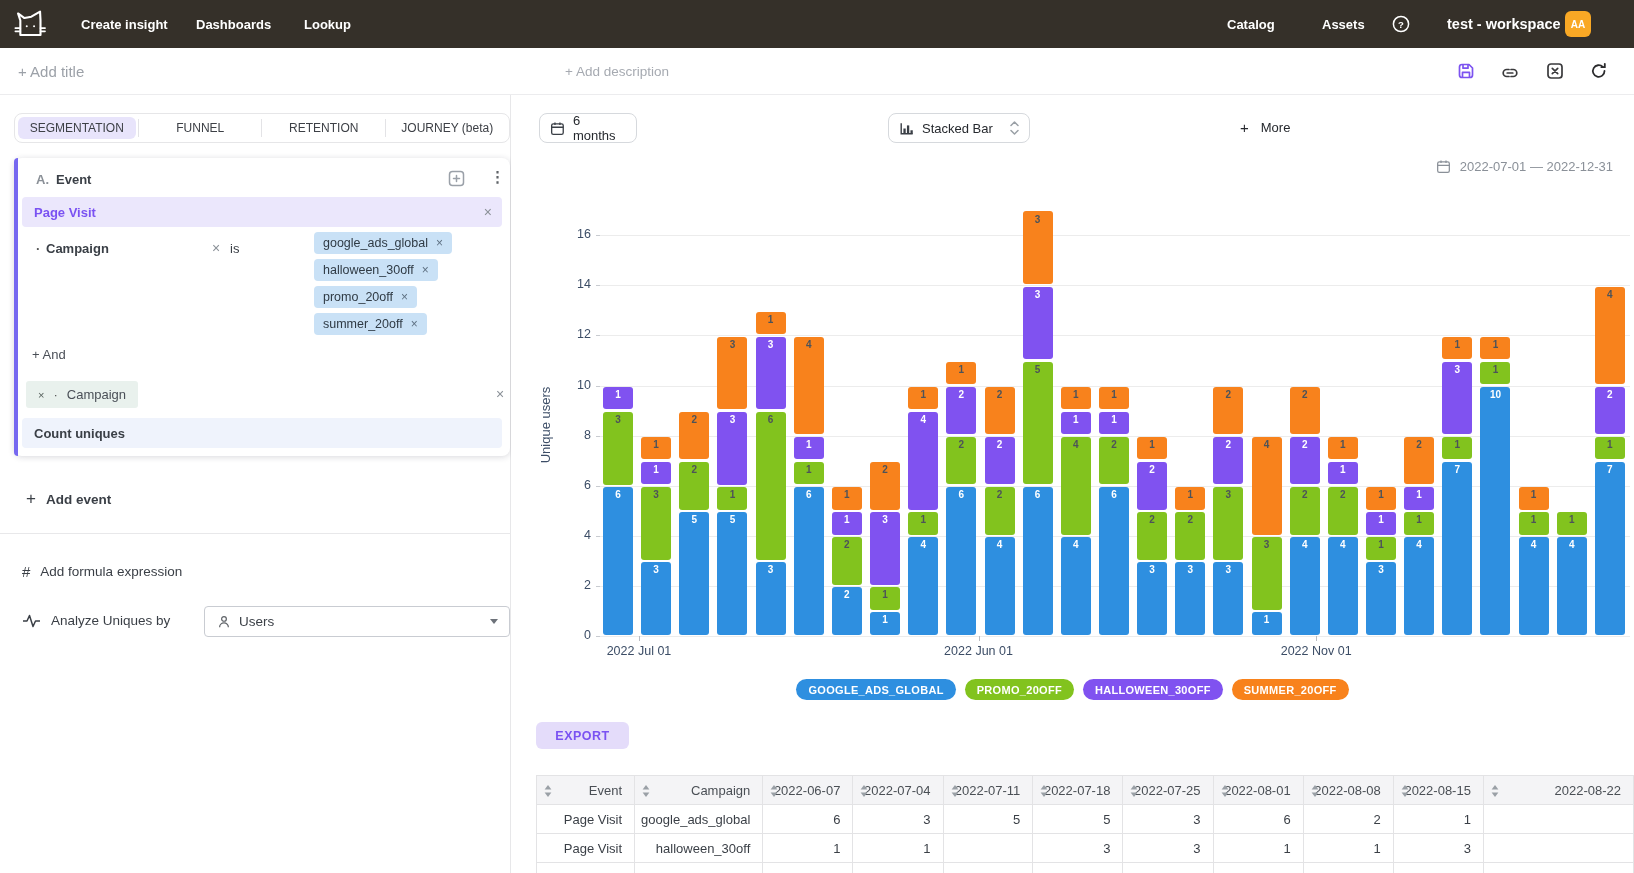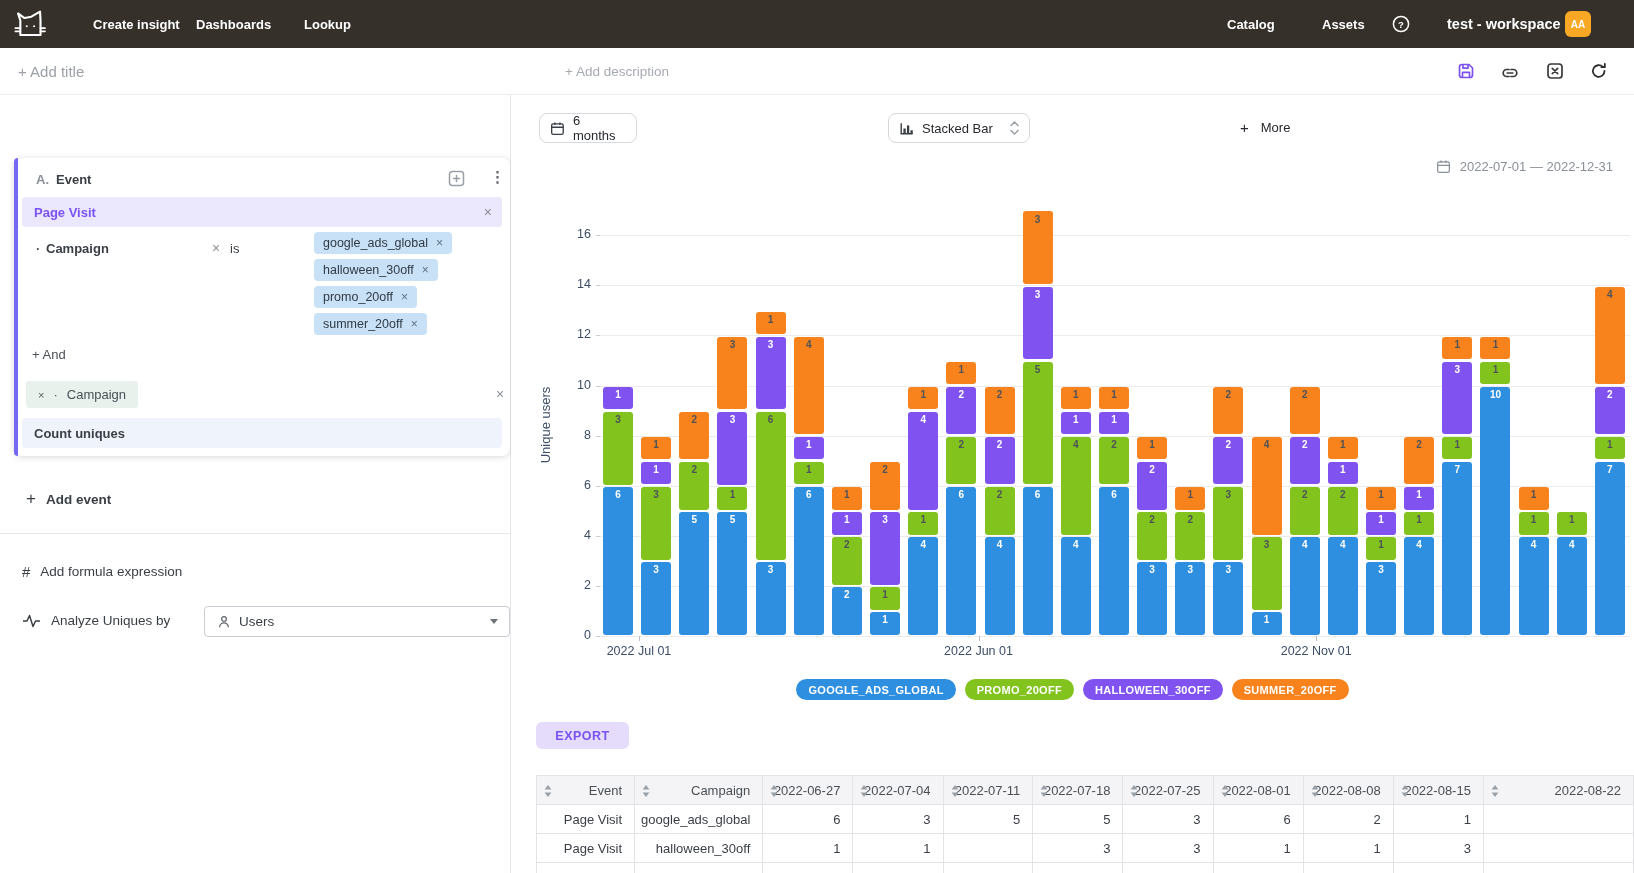--- a/index.html
+++ b/index.html
@@ -100,21 +100,21 @@
 
 <div class="topnav">
   <span class="abs" style="left:13px;top:8px;">
     <svg width="33" height="32" viewBox="0 0 36 34" fill="none" stroke="#ffffff" stroke-width="2.3" stroke-linejoin="round" stroke-linecap="round">
       <path d="M8 29 L8 13 L5.5 5.5 L12.5 10.5 L20 9 L29.5 3.5 L30 13 L30 29 Z"></path>
       <circle cx="15" cy="19.5" r="1.1" fill="#fff" stroke="none"></circle>
       <circle cx="23" cy="19.5" r="1.1" fill="#fff" stroke="none"></circle>
       <path d="M2.5 21.5 H8 M2.5 25 H8 M30 21.5 H35 M30 25 H35" stroke-width="1.8"></path>
     </svg>
   </span>
-  <span class="nav-item" style="left:93px;">Create insight</span>
+  <span class="nav-item" style="left:81px;">Create insight</span>
   <span class="nav-item" style="left:196px;">Dashboards</span>
   <span class="nav-item" style="left:304px;">Lookup</span>
   <span class="nav-item" style="left:1227px;">Catalog</span>
   <span class="nav-item" style="left:1322px;">Assets</span>
   <span class="abs" style="left:1392px;top:15px;">
     <svg width="18" height="18" viewBox="0 0 18 18">
         <circle cx="9" cy="9" r="7.6" fill="none" stroke="#fff" stroke-width="1.5"></circle>
       <text x="9" y="12.6" text-anchor="middle" font-size="9.5" font-weight="bold" fill="#fff" font-family="Liberation Sans,sans-serif">?</text>
       </svg>
   </span>
@@ -146,20 +146,26 @@
   </span>
   <span class="icon-btn" style="left:1589px;">
     <svg width="20" height="20" viewBox="0 0 20 20" fill="none" stroke="#2b2b2d" stroke-width="1.8" stroke-linecap="round">
       <path d="M15.5 10 a5.8 5.8 0 1 1 -1.7 -4.1"></path>
       <path d="M15.8 2.8 v3.4 h-3.4"></path>
     </svg>
   </span>
 </div>
 
 <div class="sidepanel">
+  <div class="tabs">
+    <div class="tab active">SEGMENTATION</div>
+    <div class="tab">FUNNEL</div>
+    <div class="tab">RETENTION</div>
+    <div class="tab">JOURNEY (beta)</div>
+  </div>
 
   <div class="card">
     <span class="abs" style="left:22px;top:14px;font-size:13px;font-weight:700;color:#8a9097;">A.</span>
     <span class="abs" style="left:42px;top:14px;font-size:13px;font-weight:700;color:#3a3f46;">Event</span>
     <span class="abs" style="left:434px;top:12px;">
       <svg width="17" height="17" viewBox="0 0 17 17" fill="none" stroke="#9aa0a8" stroke-width="1.5" stroke-linecap="round">
         <rect x="1.5" y="1.5" width="14" height="14" rx="3"></rect>
         <path d="M8.5 5.5 v6 M5.5 8.5 h6"></path>
       </svg>
     </span>
@@ -534,21 +540,21 @@
     <svg width="8" height="12" viewBox="0 0 8 12">
                 <path d="M4 0 L7.4 4.4 H0.6 Z" fill="#9aa0a6"></path>
                 <path d="M0.6 7.6 H7.4 L4 12 Z" fill="#9aa0a6"></path>
               </svg>
             </span><span>Campaign</span></th>
           <th style="width: 93px;"><span class="sorticon">
     <svg width="8" height="12" viewBox="0 0 8 12">
                 <path d="M4 0 L7.4 4.4 H0.6 Z" fill="#9aa0a6"></path>
                 <path d="M0.6 7.6 H7.4 L4 12 Z" fill="#9aa0a6"></path>
               </svg>
-            </span><span>2022-06-27</span></th>
+            </span><span>2022-06-07</span></th>
           <th style="width: 93px;"><span class="sorticon">
     <svg width="8" height="12" viewBox="0 0 8 12">
                 <path d="M4 0 L7.4 4.4 H0.6 Z" fill="#9aa0a6"></path>
                 <path d="M0.6 7.6 H7.4 L4 12 Z" fill="#9aa0a6"></path>
               </svg>
             </span><span>2022-07-04</span></th>
           <th style="width: 93px;"><span class="sorticon">
     <svg width="8" height="12" viewBox="0 0 8 12">
                 <path d="M4 0 L7.4 4.4 H0.6 Z" fill="#9aa0a6"></path>
                 <path d="M0.6 7.6 H7.4 L4 12 Z" fill="#9aa0a6"></path>

